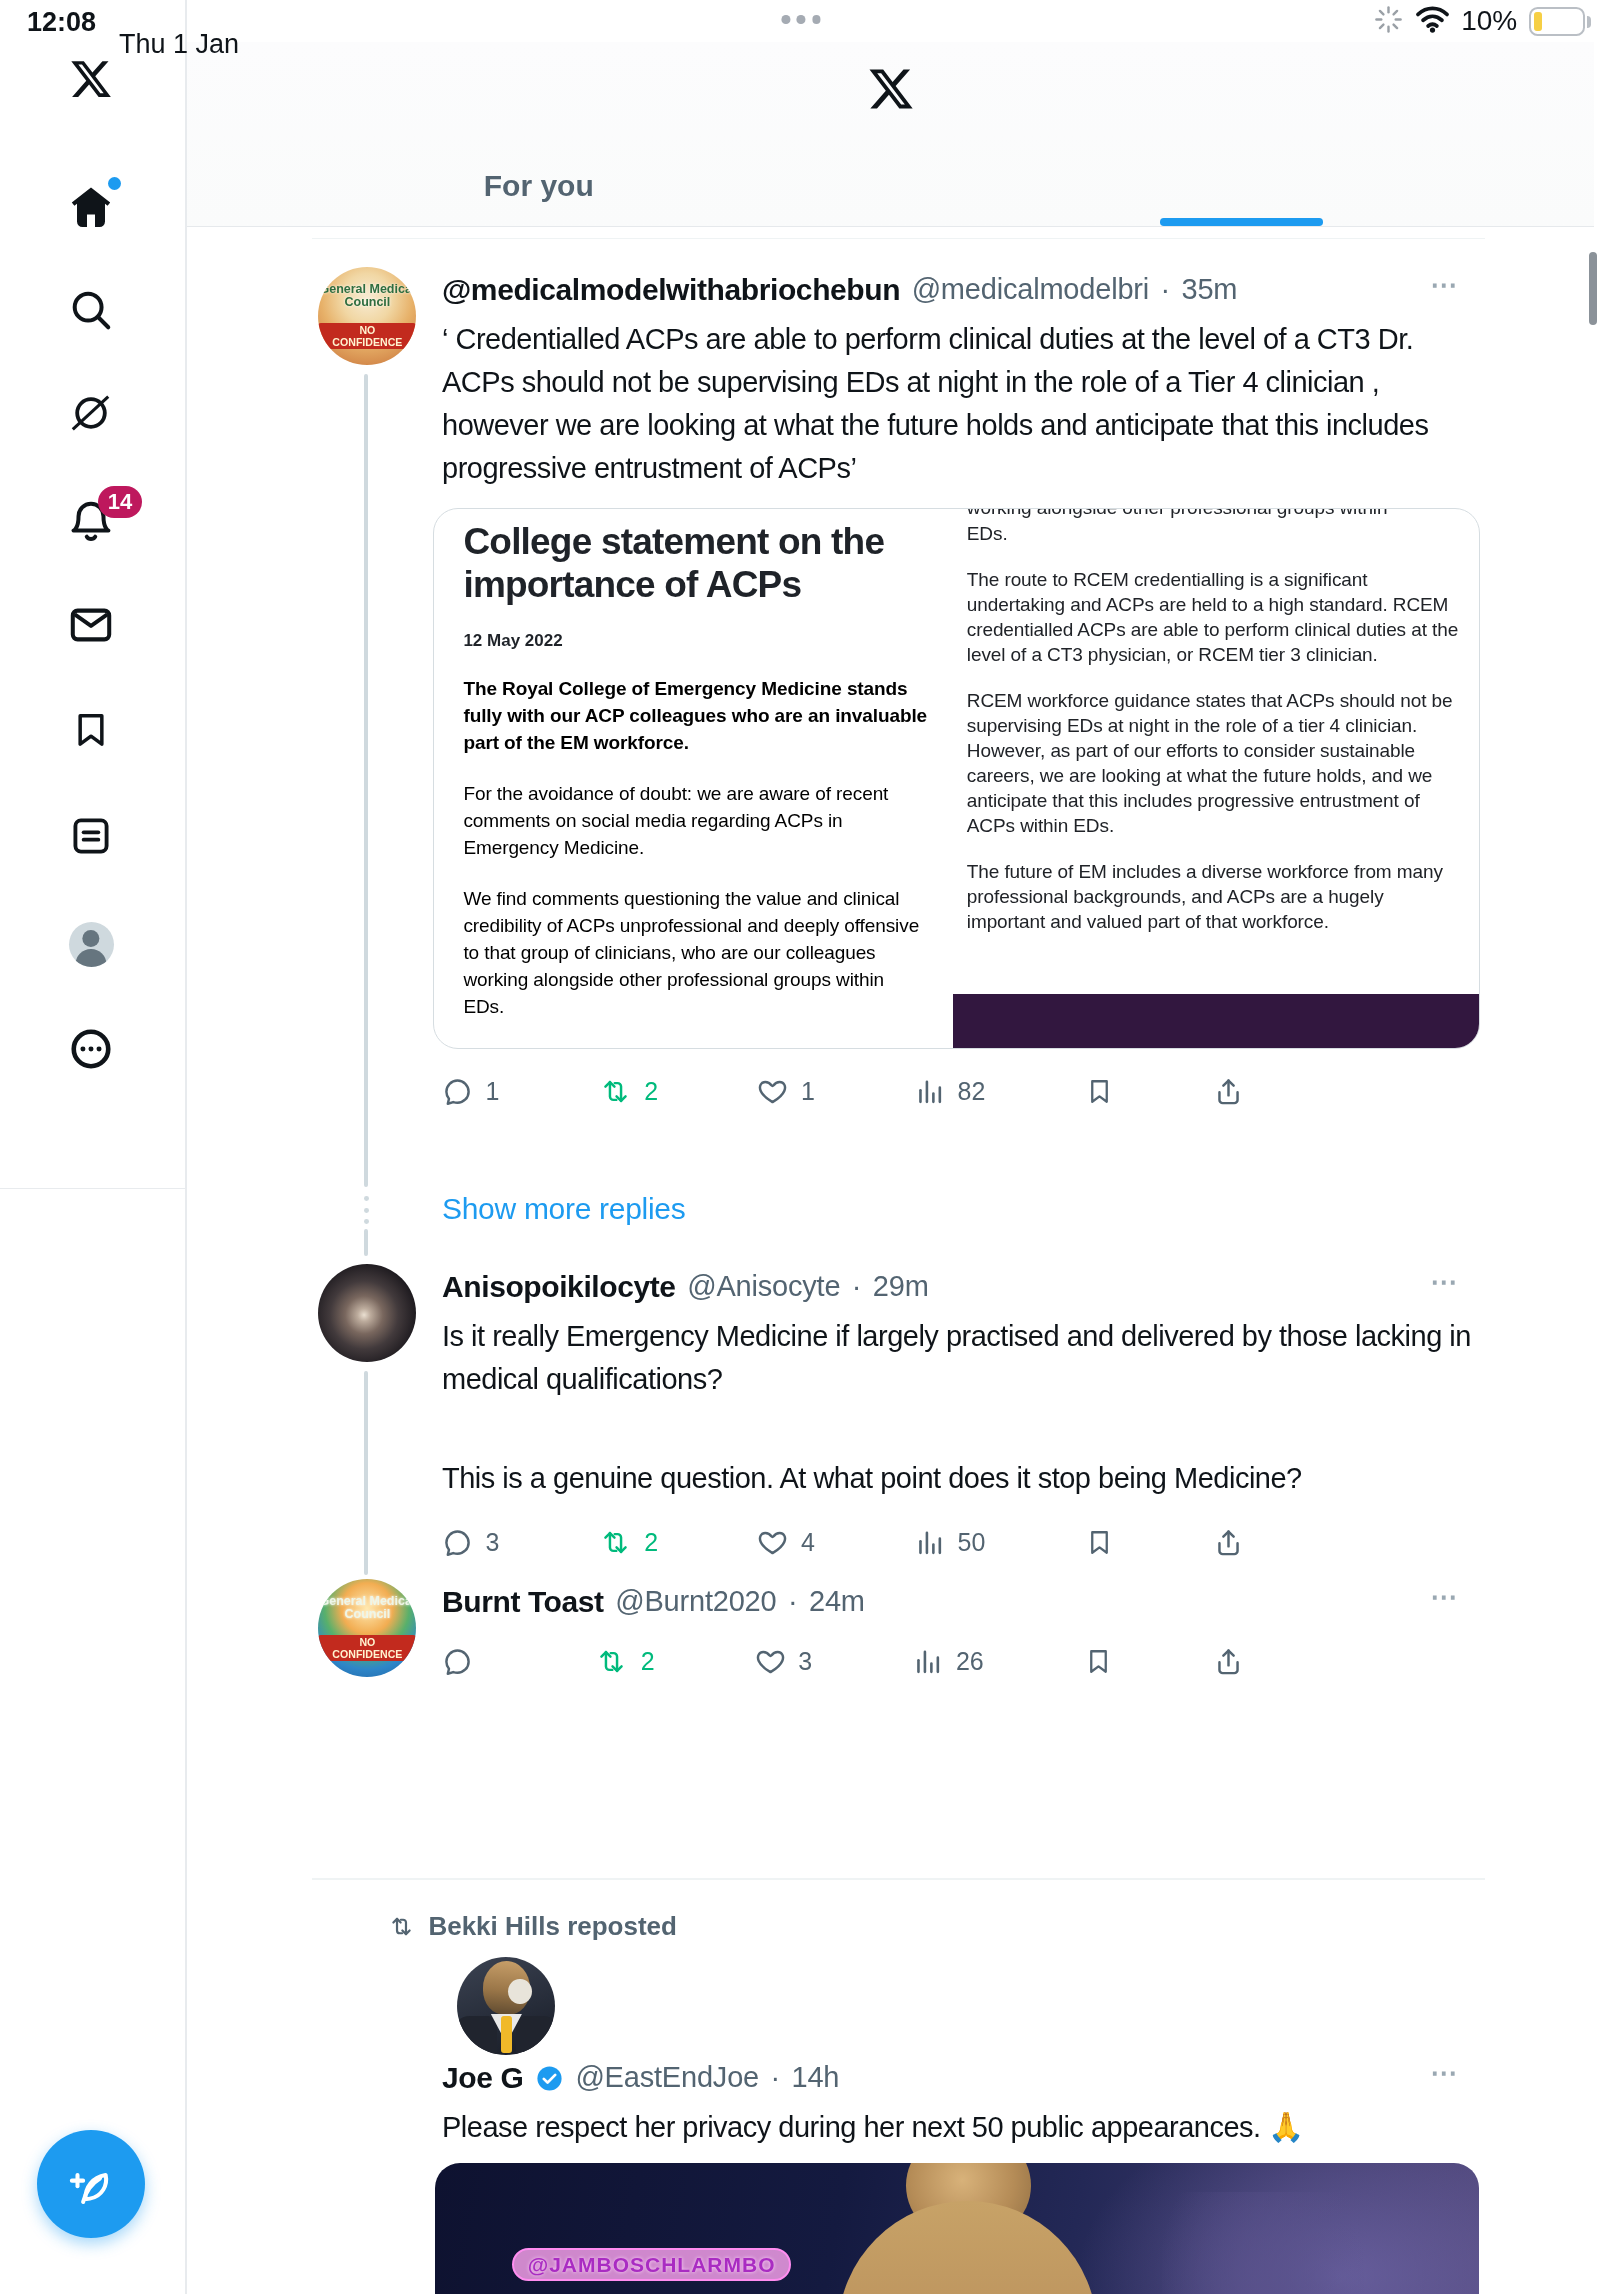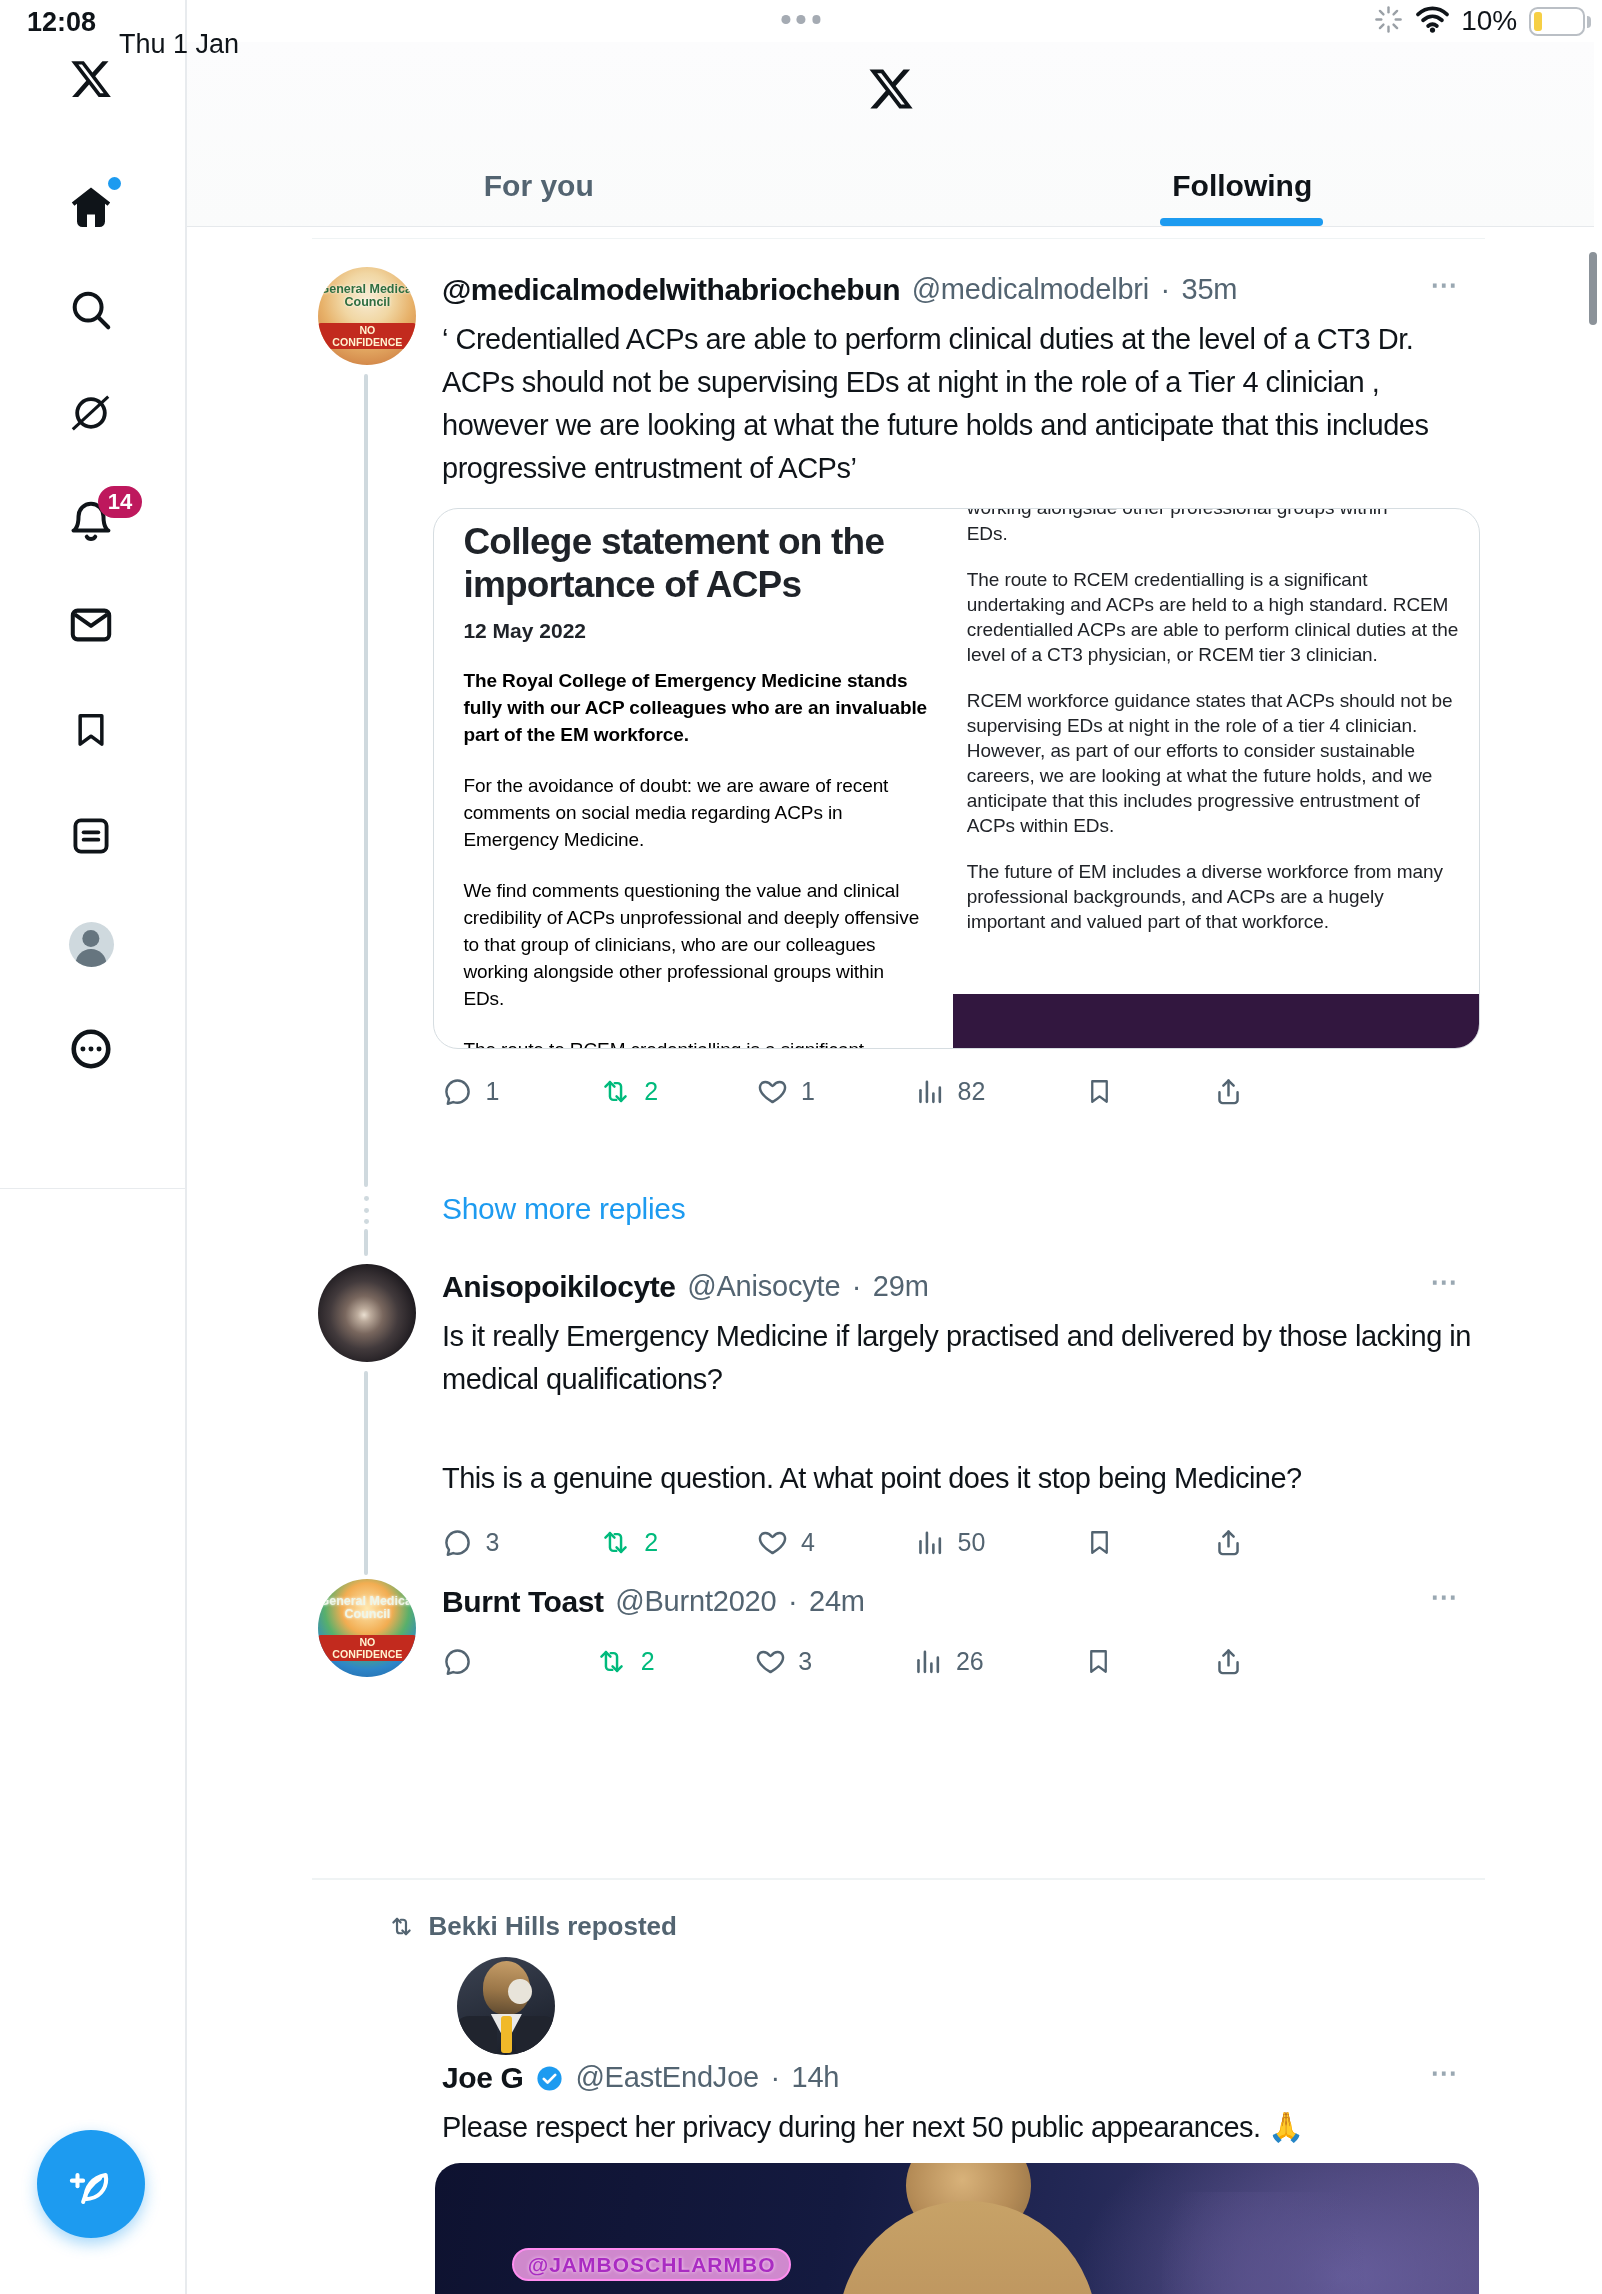--- a/index.html
+++ b/index.html
@@ -88,21 +88,21 @@
     letter-spacing:2.9px; cursor:pointer; font-weight:700; }
   .tweet-text { margin-top:11.5px; font-size:29px; line-height:43px; letter-spacing:-0.5px;
     width:1038px; white-space:pre-wrap; }
 
   
   .quote-card { margin-top:17.3px; margin-left:-8.6px; width:1047px; height:541px;
     border:1.9px solid #d6dde1; border-radius:25px; background:#fff; overflow:hidden;
     display:flex; cursor:pointer; }
   .qc-left { width:519px; padding:11.5px 25px 0 29px; flex-shrink:0; }
   .qc-title { font-size:37px; line-height:43px; font-weight:700; color:#1f2329; letter-spacing:-0.8px; }
-  .qc-date { margin-top:13px; font-size:21px; font-weight:700; color:#1f2329; }
+  .qc-date { margin-top:25px; font-size:17px; font-weight:700; color:#1f2329; }
   .qc-p { margin-top:24px; font-size:19px; line-height:27px; color:#000000; letter-spacing:-0.1px; }
   .qc-bold { font-weight:700; }
   .qc-right { flex:1; position:relative; padding:0 17.3px 0 13.4px; font-size:19px; line-height:25px;
     color:#202328; letter-spacing:-0.1px; }
   .qc-clip { height:12.5px; overflow:hidden; }
   .qc-clip div { margin-top:-13.4px; }
   .qc-rp { margin-top:21px; }
   .qc-rp0 { margin-top:0; }
   .qc-purple { position:absolute; left:0; right:0; bottom:0; height:54px; background:#32173f; }
 
@@ -271,21 +271,20 @@
     <div class="side-hdivider"></div>
   </nav>
 
   <header class="main-header">
     <div class="hdr-logo">
       <svg width="48" height="48" viewBox="0 0 24 24">
           <path fill="#0f1419" d="M18.244 2.25h3.308l-7.227 8.26 8.502 11.24H16.17l-5.214-6.817L4.99 21.75H1.68l7.73-8.835L1.254 2.25H8.08l4.713 6.231 5.451-6.231zm-1.161 17.52h1.833L7.084 4.126H5.117l11.966 15.644z"></path>
         </svg>
     </div>
     <div class="tab tab-inactive">For you</div>
-    <div class="tab tab-active">Following</div>
     <div class="tab-underline"></div>
   </header>
 
   <div class="timeline">
     <div class="tl-topline"></div>
 
     <div class="thread-seg" style="top:146px;height:813px"></div>
     <div class="thread-dot" style="top:968px"></div>
     <div class="thread-dot" style="top:980px"></div>
     <div class="thread-dot" style="top:991px"></div>

